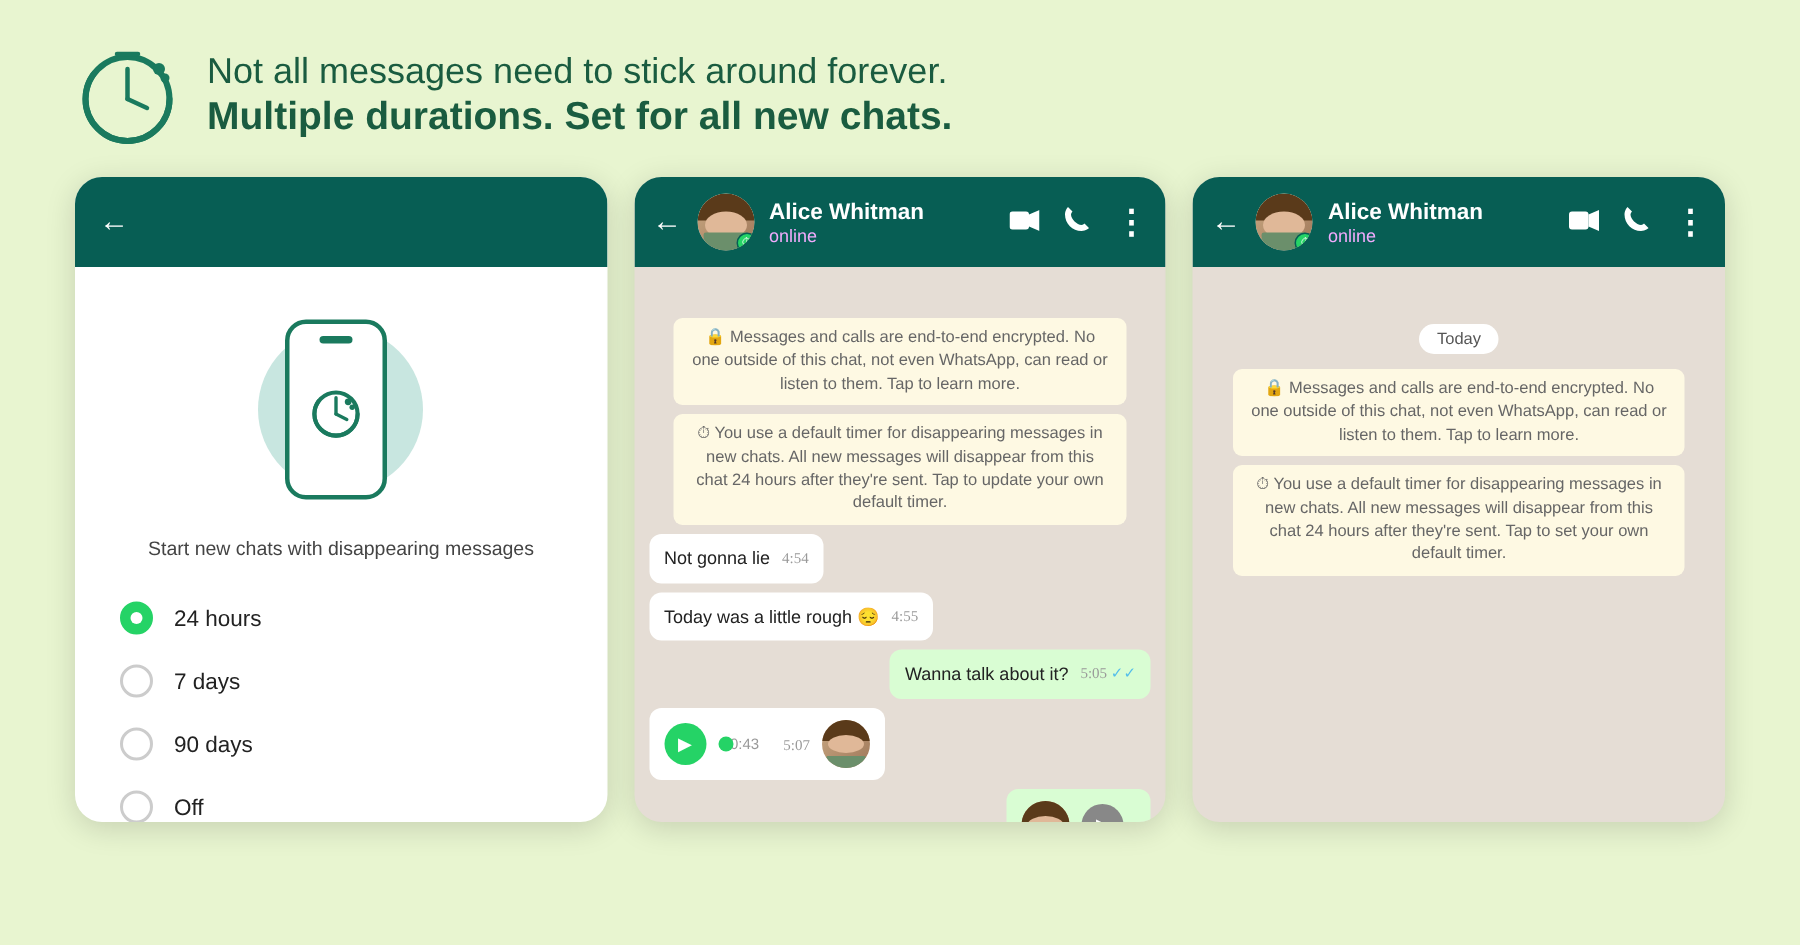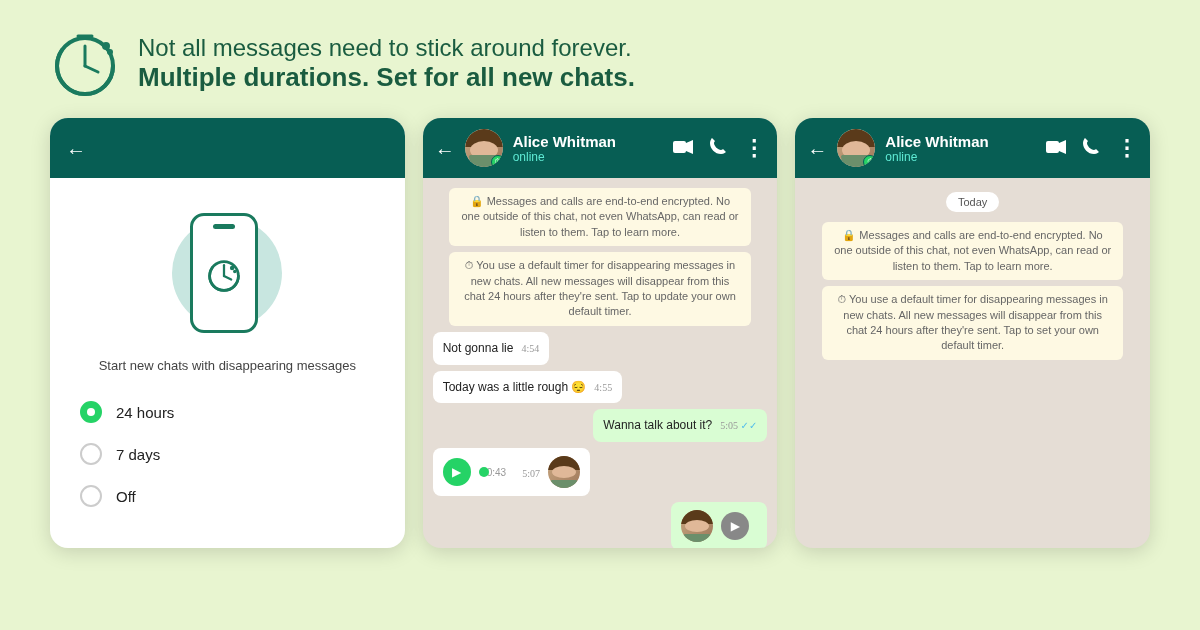--- a/index.html
+++ b/index.html
@@ -234,40 +234,41 @@
     .contact-info {
       flex: 1;
     }
     .contact-name {
       font-size: 15px;
       font-weight: 600;
       color: #fff;
     }
     .contact-status {
       font-size: 12px;
-      color: #5eead4;
+      color: #f0abfc;
     }
     .header-actions {
       display: flex;
       gap: 16px;
       align-items: center;
     }
     .header-action-icon {
       color: #fff;
       font-size: 18px;
       cursor: pointer;
     }
 
     .chat-body {
       flex: 1;
       padding: 10px 10px;
       overflow: hidden;
       display: flex;
       flex-direction: column;
       gap: 6px;
+      margin-top: 24px;
     }
 
     
     .bubble {
       border-radius: 8px;
       padding: 8px 10px;
       font-size: 12px;
       line-height: 1.4;
       max-width: 90%;
       position: relative;
@@ -415,20 +416,24 @@
             <span></span>
           </div>
         <span>24 hours</span>
       </div>
       <div class="radio-option">
         <div class="radio-circle"></div>
         <span>7 days</span>
       </div>
       <div class="radio-option">
         <div class="radio-circle"></div>
+        <span>90 days</span>
+      </div>
+      <div class="radio-option">
+        <div class="radio-circle"></div>
         <span>Off</span>
       </div>
     </div>
   </div>
 
   <div class="panel panel-chat">
     <div class="panel-header">
       <span class="back-arrow">←</span>
       <div class="avatar">
         <div class="avatar-face">

